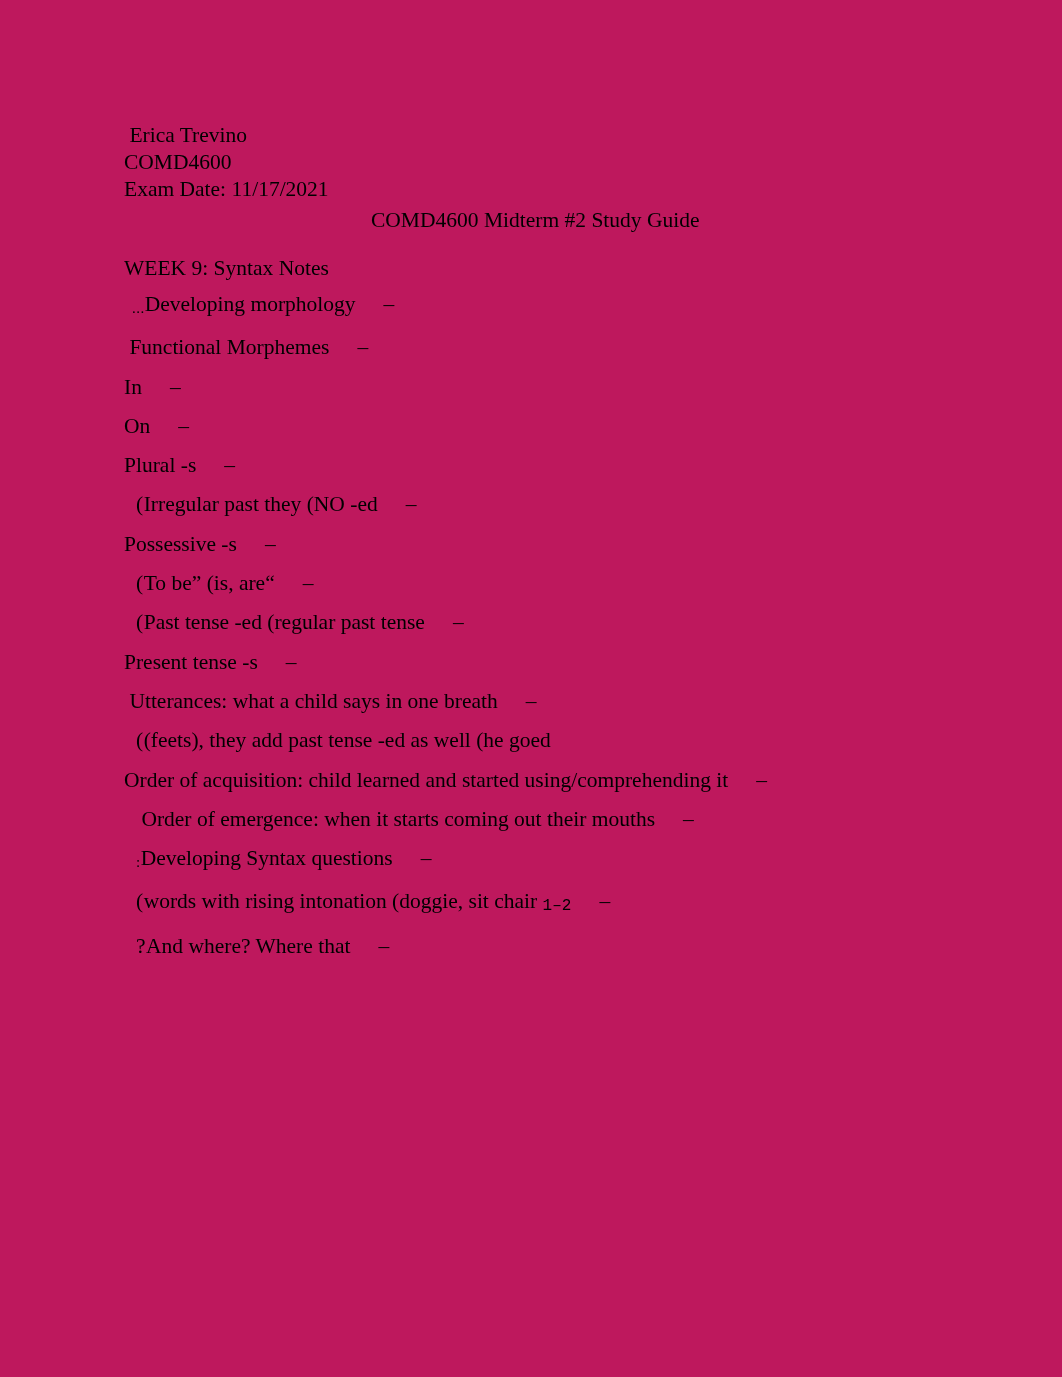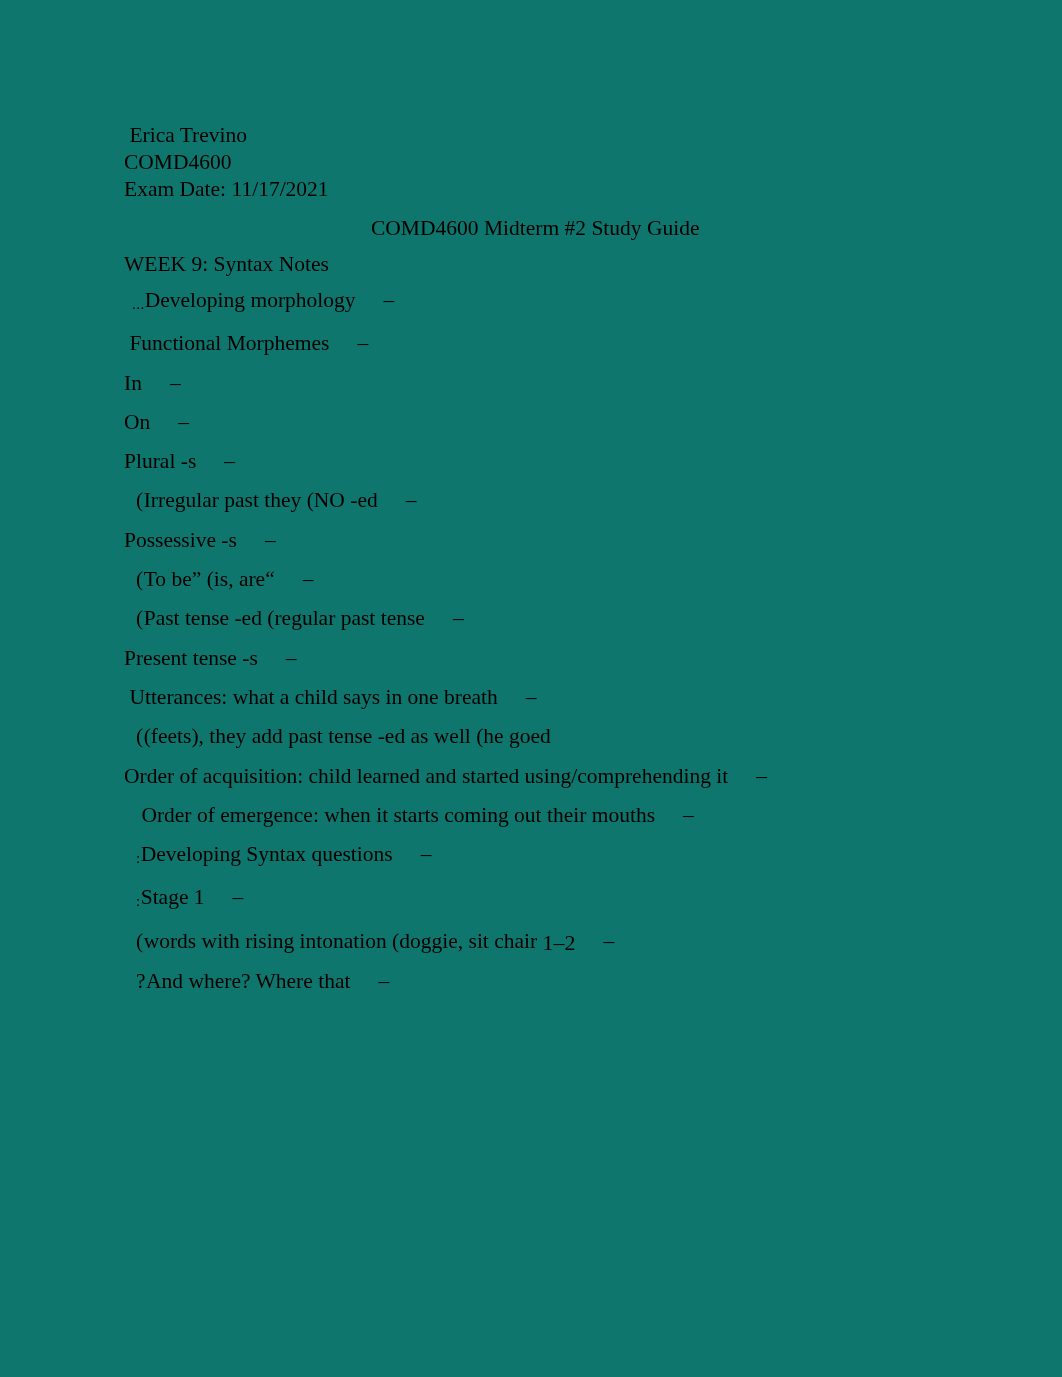--- a/index.html
+++ b/index.html
@@ -10,21 +10,21 @@
   }
   body {
     font-family: "Liberation Serif", "DejaVu Serif", serif;
     color: #000000;
     -webkit-font-smoothing: antialiased;
   }
   #page {
     position: relative;
     width: 1062px;
     height: 1377px;
-    background: #0f766e;
+    background: #be185d;
     overflow: hidden;
     margin: 0 auto;
   }
   
   #doc {
     position: absolute;
     left: 124px;
     top: 122px;
     width: 830px;
     font-size: 21.5px;
@@ -32,27 +32,27 @@
   
   .hdr-line {
     line-height: 27px;
     white-space: pre;
   }
   
   .title-line {
     line-height: 30px;
     white-space: pre;
     padding-left: 247px;
-    margin-top: 10px;
+    margin-top: 2px;
   }
   
   .section-line {
     line-height: 34px;
     white-space: pre;
-    margin-top: 4px;
+    margin-top: 16px;
   }
   
   .entry {
     line-height: 39.3px;
     white-space: pre;
     display: block;
   }
   
   .ind-0 { padding-left: 0px; }
   .ind-2 { padding-left: 8px; }
@@ -67,22 +67,22 @@
   .lead-mark.big {
     font-size: 21.5px;
     vertical-align: 0;
   }
   
   .dash {
     display: inline-block;
   }
   
   .alt-face {
-    font-family: Liberation Serif, serif;
-    font-size: 22px;
+    font-family: Liberation Mono, monospace;
+    font-size: 16px;
     vertical-align: -2px;
   }
 </style>
 </head>
 <body>
 
 <div id="page">
   <div id="doc">
 
     <div class="hdr-line"> Erica Trevino</div>
@@ -102,19 +102,18 @@
         <div class="entry ind-3"><span class="lead-mark big">(</span><span>Irregular past they (NO -ed</span><span class="dash" style="margin-left: 28px;">–</span></div>
         <div class="entry ind-0"><span>Possessive -s</span><span class="dash" style="margin-left: 28px;">–</span></div>
         <div class="entry ind-3"><span class="lead-mark big">(</span><span>To be” (is, are“</span><span class="dash" style="margin-left: 28px;">–</span></div>
         <div class="entry ind-3"><span class="lead-mark big">(</span><span>Past tense -ed (regular past tense</span><span class="dash" style="margin-left: 28px;">–</span></div>
         <div class="entry ind-0"><span>Present tense -s</span><span class="dash" style="margin-left: 28px;">–</span></div>
         <div class="entry ind-0"><span> Utterances: what a child says in one breath</span><span class="dash" style="margin-left: 28px;">–</span></div>
         <div class="entry ind-3"><span class="lead-mark big">(</span><span>(feets), they add past tense -ed as well (he goed</span></div>
         <div class="entry ind-0"><span>Order of acquisition: child learned and started using/comprehending it</span><span class="dash" style="margin-left: 28px;">–</span></div>
         <div class="entry ind-3"><span> Order of emergence: when it starts coming out their mouths</span><span class="dash" style="margin-left: 28px;">–</span></div>
         <div class="entry ind-3"><span class="lead-mark">:</span><span>Developing Syntax questions</span><span class="dash" style="margin-left: 28px;">–</span></div>
-        <div class="entry ind-3"><span class="lead-mark">:</span><span>Stage 1</span><span class="dash" style="margin-left: 28px;">–</span></div>
         <div class="entry ind-3"><span class="lead-mark big">(</span><span>words with rising intonation (doggie, sit chair </span><span class="alt-face">1–2</span><span class="dash" style="margin-left: 28px;">–</span></div>
         <div class="entry ind-3"><span class="lead-mark big">?</span><span>And where? Where that</span><span class="dash" style="margin-left: 28px;">–</span></div>
       </div>
 
   </div>
 </div>
 
 </body></html>

